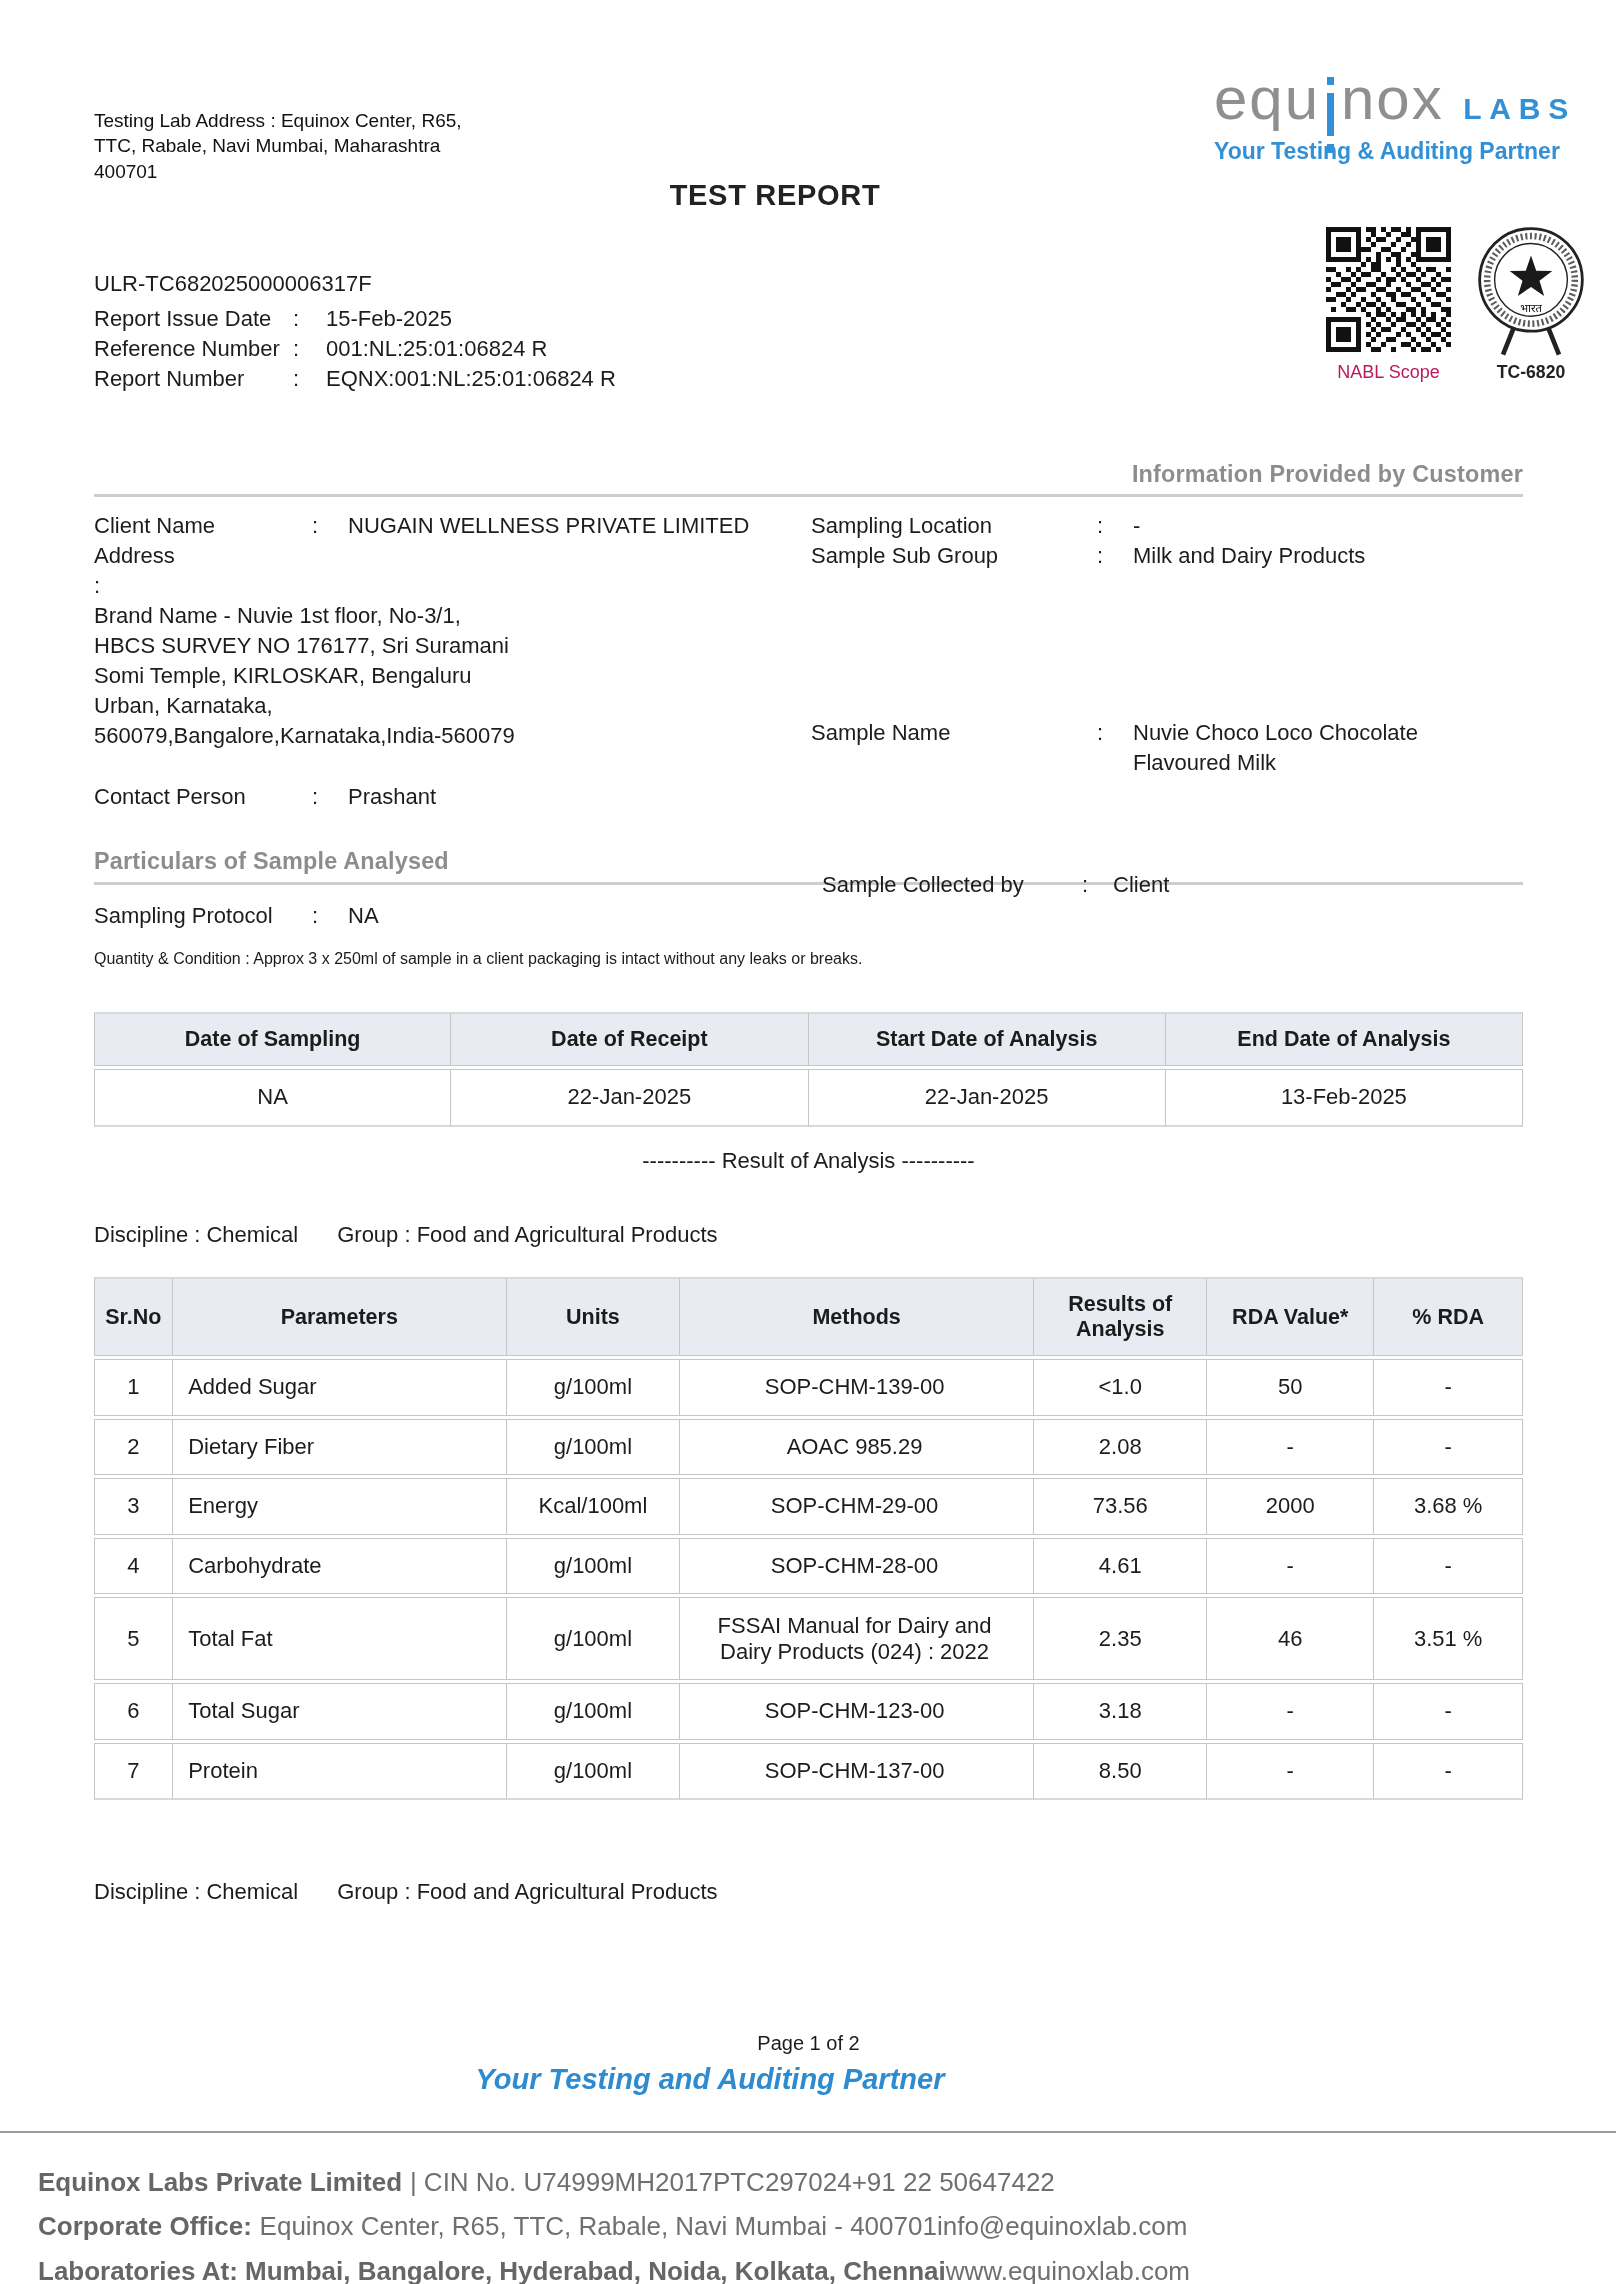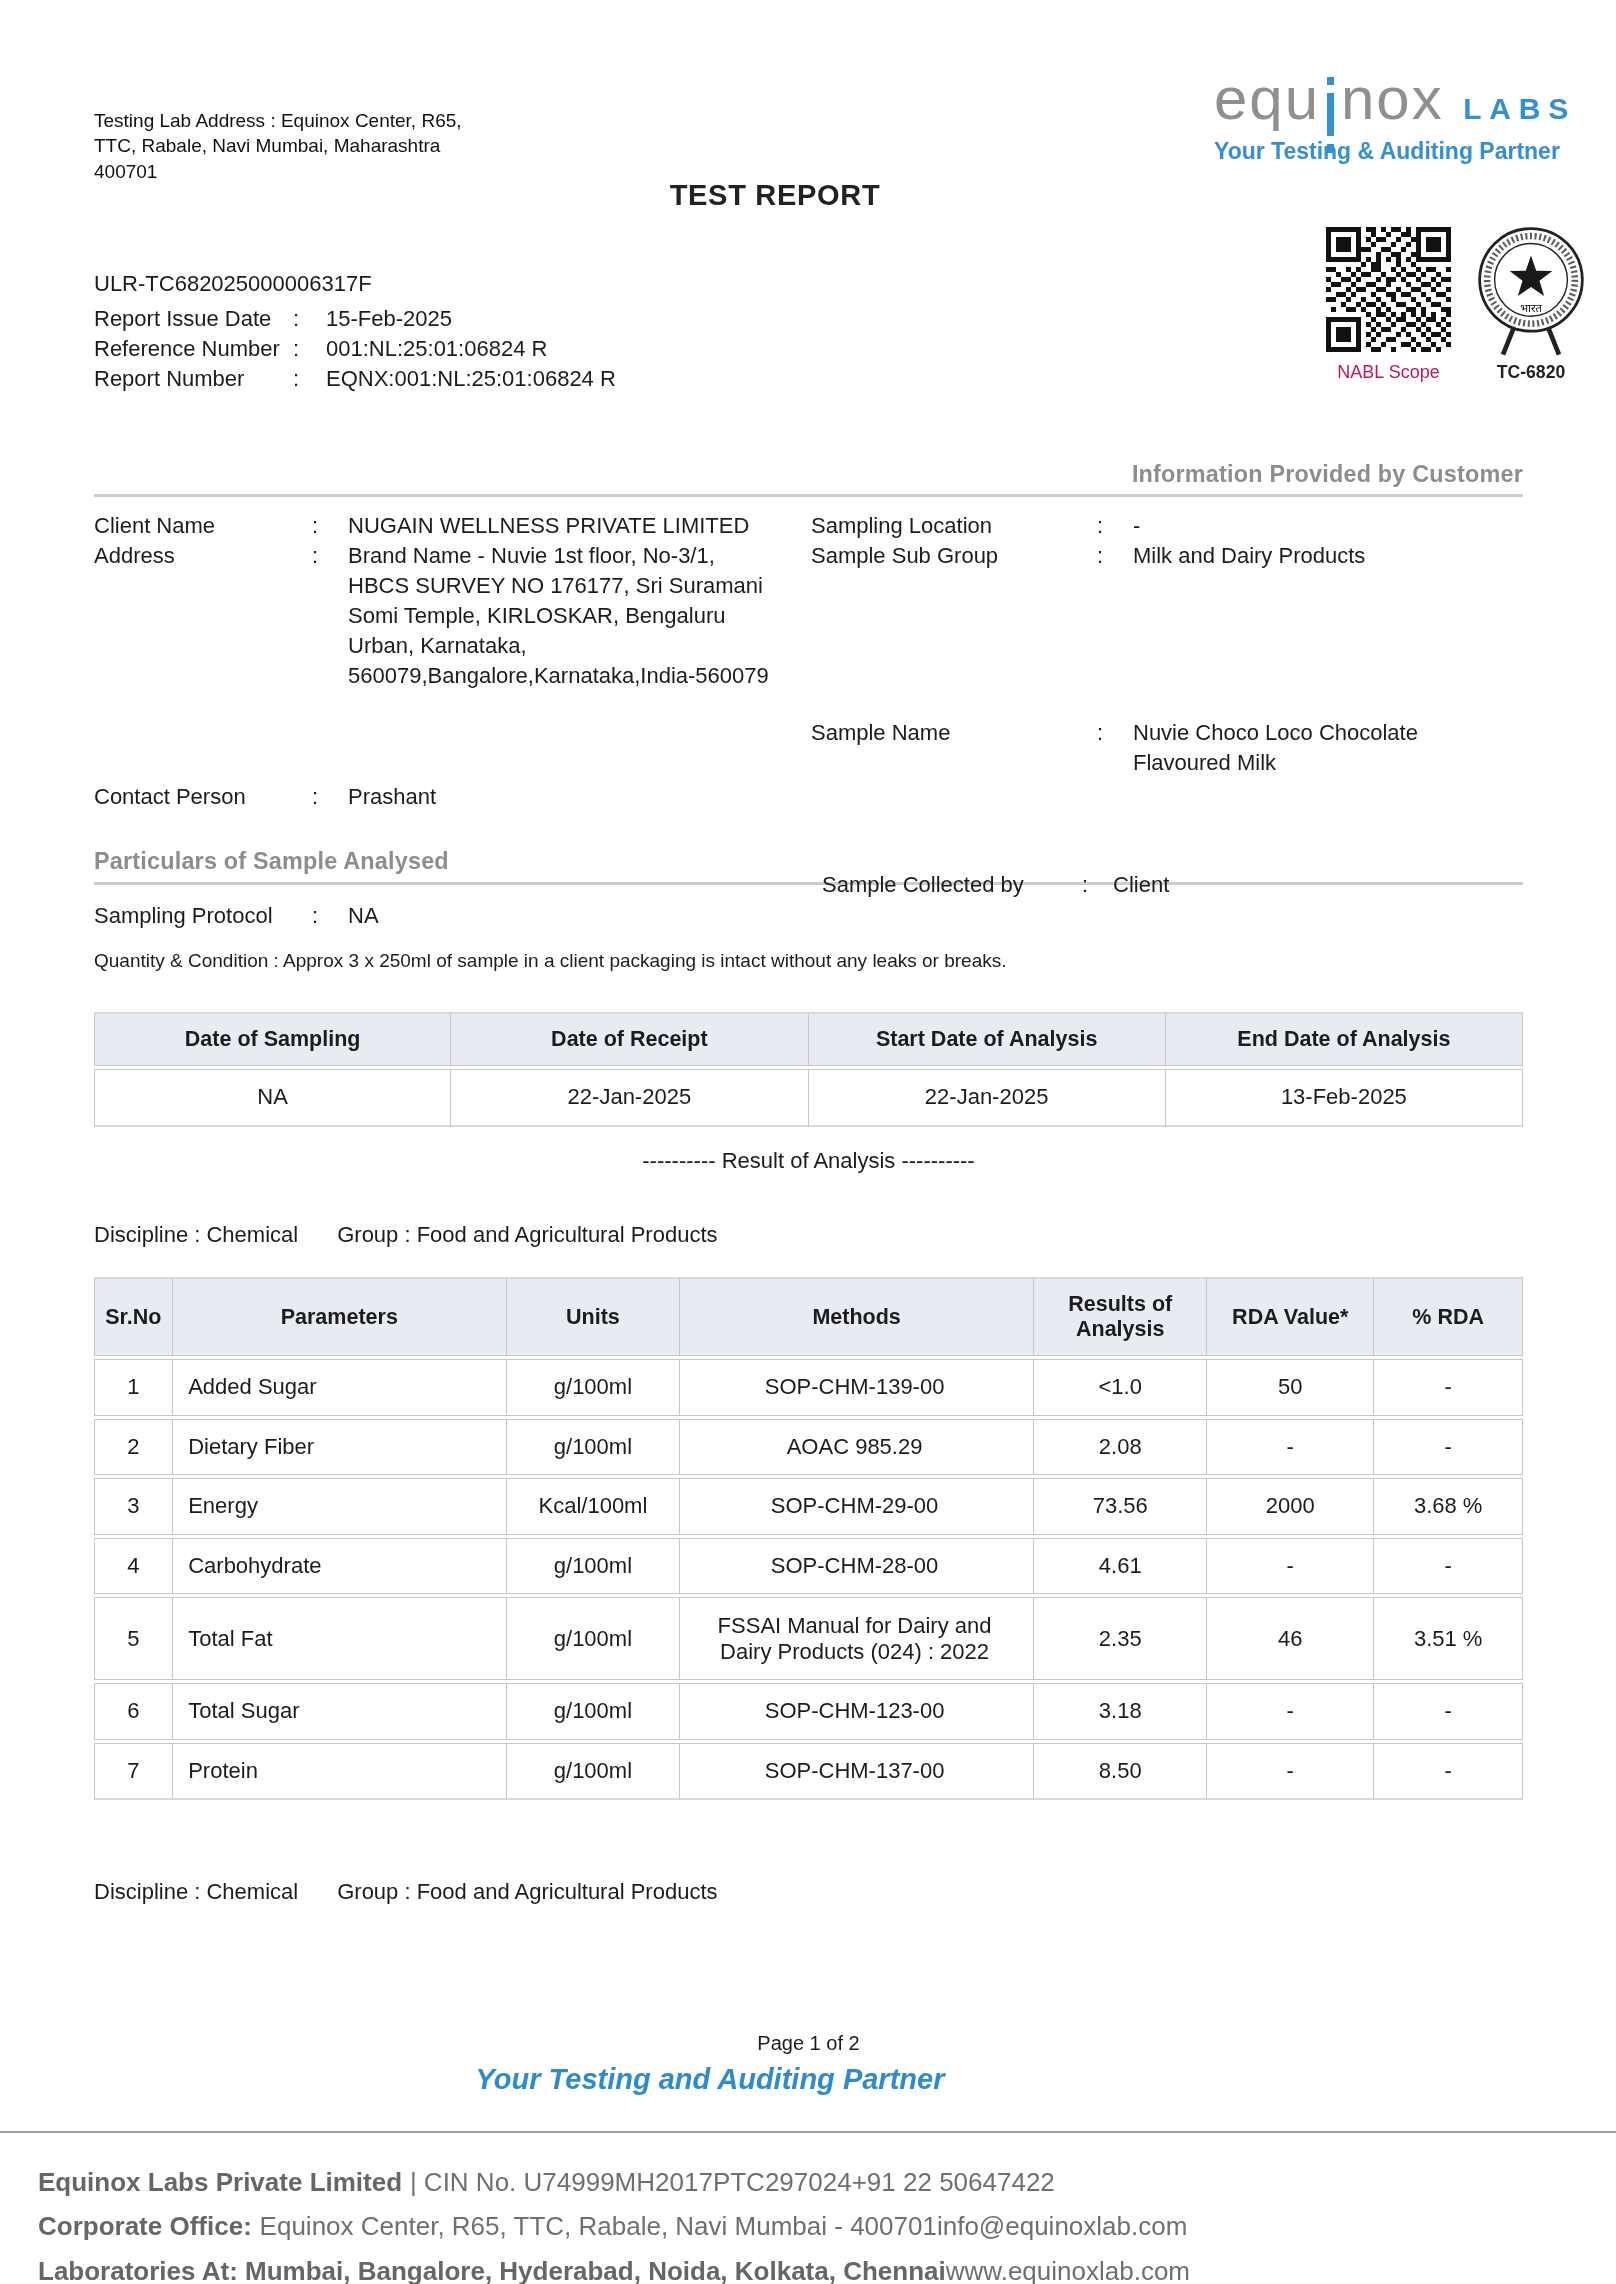--- a/index.html
+++ b/index.html
@@ -47,21 +47,21 @@
   .kv .val { flex:none; }
   .kv-left { left:94px; }
   .kv-left .lbl { width:218px; }
   .kv-left .colon { width:36px; }
   .kv-right { left:811px; }
   .kv-right .lbl { width:286px; }
   .kv-right .colon { width:36px; }
   .addr-val { width:426px; overflow-wrap:break-word; }
   .sample-name-val { width:332px; }
 
-  .inline-kv { position:absolute; left:94px; font-size:19px; }
+  .inline-kv { position:absolute; left:94px; font-size:16px; }
 
   
   .rtable { position:absolute; left:94px; width:1429px; border-collapse:separate; border-spacing:0 3.9px; table-layout:fixed; }
   .rtable th, .rtable td { border:0.7px solid #c6c6c6; border-left:none; text-align:center; font-size:22px; color:#1c1c1c; }
   .rtable th:first-child, .rtable td:first-child { border-left:0.7px solid #c6c6c6; }
   .rtable th { background:#e9ebf3; font-weight:bold; font-size:21.5px; border-top:2.6px solid #d9d9d9; padding:13px 5.2px; }
   .rtable td { background:#fff; padding:14.3px 5.2px; }
   .rtable tr:last-child td { border-bottom:2.6px solid #d9d9d9; }
   .rtable td.param { text-align:left; padding-left:15.6px; }
   .rtable td.method { padding-left:18px; padding-right:22px; }
@@ -138,21 +138,21 @@
   <div class="seal-caption">TC-6820</div>
 
   <div class="section-title" style="top:449px;text-align:right;">Information Provided by Customer</div>
   <div class="rule" style="top:482px;"></div>
 
   <div class="kv kv-left" style="top:499px;">
     <span class="lbl">Client Name</span>
     <span class="colon">:</span>
     <span class="val">NUGAIN WELLNESS PRIVATE LIMITED</span>
   </div>
-  <div class="kv kv-left" style="top:529px;">
+  <div class="kv kv-left" style="top:529px;flex-direction:column;">
     <span class="lbl">Address</span>
     <span class="colon">:</span>
     <span class="val addr-val">Brand Name - Nuvie 1st floor, No-3/1, HBCS SURVEY NO 176177, Sri Suramani Somi Temple, KIRLOSKAR, Bengaluru Urban, Karnataka, 560079,Bangalore,Karnataka,India-560079</span>
   </div>
   <div class="kv kv-left" style="top:770px;">
     <span class="lbl">Contact Person</span>
     <span class="colon">:</span>
     <span class="val">Prashant</span>
   </div>
 

